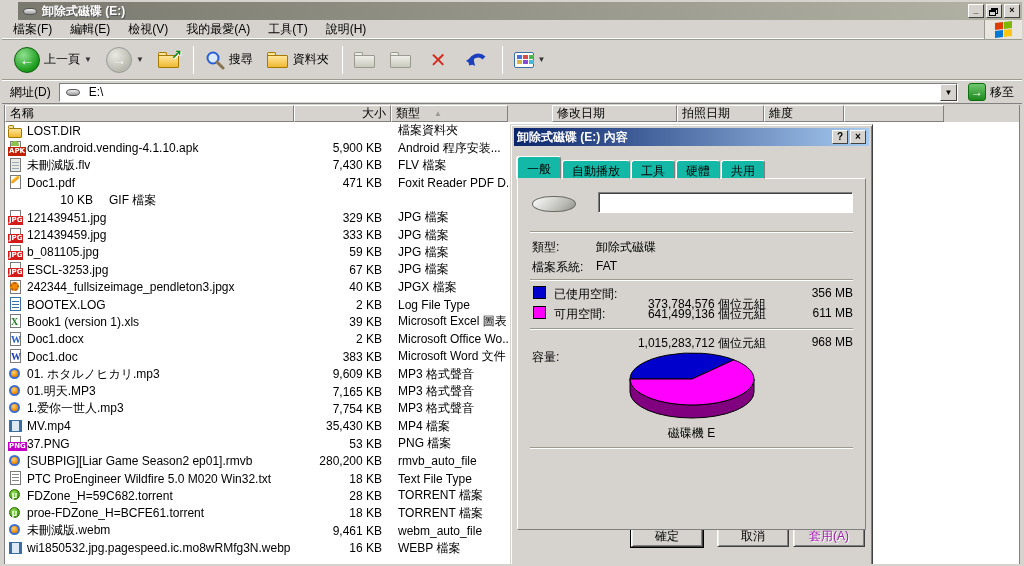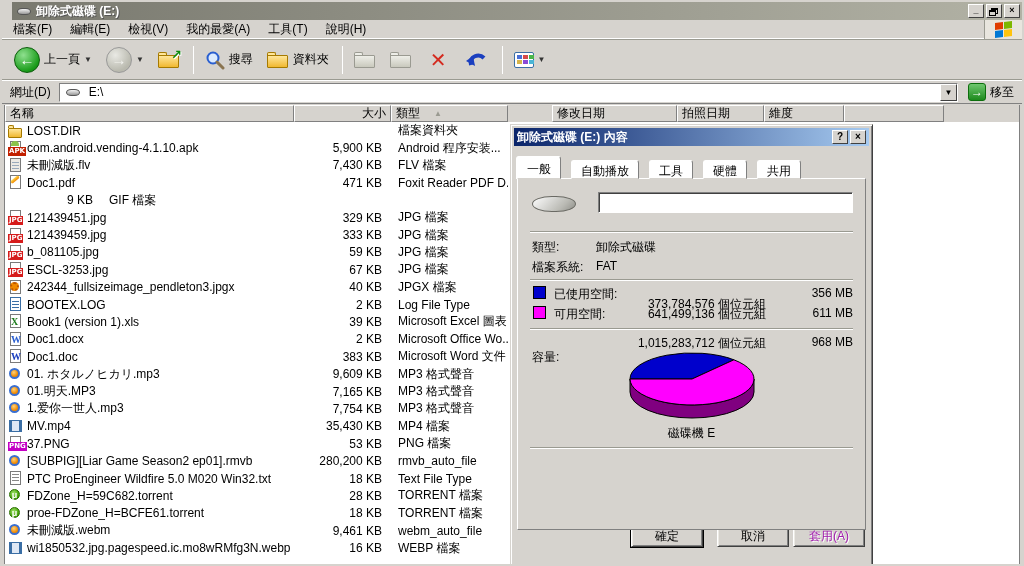--- a/index.html
+++ b/index.html
@@ -5,21 +5,21 @@
 * { margin:0; padding:0; box-sizing:border-box; }
 html,body { width:1024px; height:566px; overflow:hidden; }
 body {
   position:relative;
   font-family:"Liberation Sans","DejaVu Sans",sans-serif;
   font-size:12px; color:#000;
   background:#d6d3ce;
   border:2px solid #d6d3ce;
 }
 
-.titlebar{position:absolute;top:0;left:10px;right:0;height:18px;
+.titlebar{position:absolute;top:0;left:16px;right:0;height:18px;
   background:linear-gradient(to right,#79796f,#b2b2a5);
   display:flex;align-items:center;padding:0 2px;z-index:5}
 .title-icon{width:16px;height:12px;margin:0 3px;position:relative}
 .disk-glyph{position:absolute;top:3px;left:0;width:14px;height:7px;background:linear-gradient(#f2f2f2,#9a9a9a);border:1px solid #555;border-radius:45%/60%}
 .title-text{color:#fff;font-weight:bold;flex:1;font-size:12px;text-shadow:1px 1px 0 #555}
 .winbtn{width:16px;height:14px;margin-left:2px;background:#d6d3ce;
   border:1px solid;border-color:#fff #404040 #404040 #fff;
   font-size:9px;line-height:11px;text-align:center;font-weight:bold;color:#000;position:relative}
 .restore-box{position:absolute;top:3px;left:4px;width:7px;height:6px;border:1px solid #000;border-top-width:2px;background:#d6d3ce}
 .restore-box2{position:absolute;top:5px;left:2px;width:7px;height:6px;border:1px solid #000;border-top-width:2px;background:#d6d3ce}
@@ -95,22 +95,22 @@
 .dialog{position:absolute;left:508px;top:122px;width:363px;height:478px;background:#d6d3ce;
   border:1px solid;border-color:#d6d3ce #404040 #404040 #d6d3ce;
   box-shadow:inset 1px 1px 0 #fff,inset -1px -1px 0 #808080;padding:3px;z-index:10}
 .dtitle{height:18px;background:linear-gradient(to right,#0a246a,#a6caf0);color:#fff;font-weight:bold;
   display:flex;align-items:center;padding:0 3px;font-size:12px}
 .dtitle-text{flex:1}
 .dwbtn{width:16px;height:14px;margin-left:2px;background:#d6d3ce;border:1px solid;border-color:#fff #404040 #404040 #fff;
   color:#000;font-size:10px;line-height:12px;text-align:center;font-weight:bold}
 .dbody{position:relative;height:408px}
 .tabstrip{position:absolute;top:10px;left:3px;display:flex;align-items:flex-end;z-index:2}
-.tab{height:19px;padding:2px 9px 0;background:#ffffff;border:1px solid;border-color:#fff #808080 #d6d3ce #fff;
-  border-radius:3px 3px 0 0;margin-right:10px}
+.tab{height:19px;padding:2px 9px 0;background:#14b8a6;border:1px solid;border-color:#fff #808080 #d6d3ce #fff;
+  border-radius:3px 3px 0 0;margin-right:1px}
 .tab.active{height:23px;padding-top:4px;position:relative;top:0;border-bottom-color:#d6d3ce;z-index:3;box-shadow:-1px 0 0 #fff}
 .tabpage{position:absolute;top:32px;left:3px;right:3px;height:352px;background:#d6d3ce;
   border:1px solid;border-color:#fff #808080 #808080 #fff;z-index:1}
 .sep{position:absolute;left:12px;right:12px;height:2px;border-top:1px solid #9a9a91;border-bottom:1px solid #fff}
 .dlabel{position:absolute;left:14px}
 .dvalue{position:absolute;left:78px}
 .drive-icon{position:absolute;top:12px;left:14px;width:48px;height:26px}
 .drive-body{position:absolute;top:5px;left:0;width:44px;height:16px;background:linear-gradient(135deg,#fdfdfd,#b9b9b3 70%,#8f8f89);border:1px solid #6a6a64;border-radius:50% / 55%}
 .dinput{position:absolute;top:13px;left:80px;right:12px;height:21px;background:#fff;
   border:1px solid;border-color:#808080 #fff #fff #808080;box-shadow:inset 1px 1px 0 #404040}
@@ -283,21 +283,21 @@
           <span class="fi">
             <span class="ic-doc"></span>
             <span class="pdf-slash"></span>
           </span>
           <span>Doc1.pdf</span>
         </span>
         <span class="cell c-size">471 KB</span>
         <span class="cell c-type">Foxit Reader PDF D...</span>
       </div>
       <div class="frow">
-        <span class="cell c-size">9 KB</span>
+        <span class="cell c-size">10 KB</span>
         <span class="cell c-type">GIF 檔案</span>
       </div>
       <div class="frow">
         <span class="cell c-name">
           <span class="fi">
             <span class="ic-doc"></span>
             <span class="badge" style="background:#d61b1b">JPG</span>
           </span>
           <span>121439451.jpg</span>
         </span>

